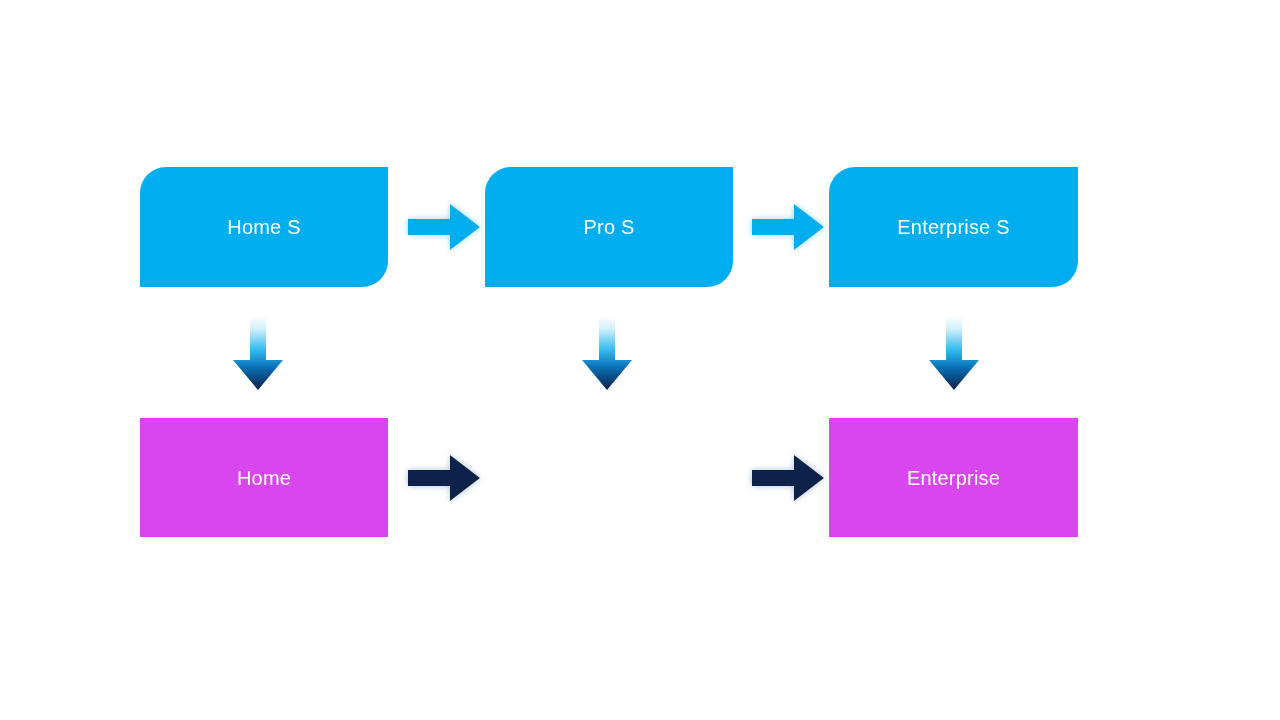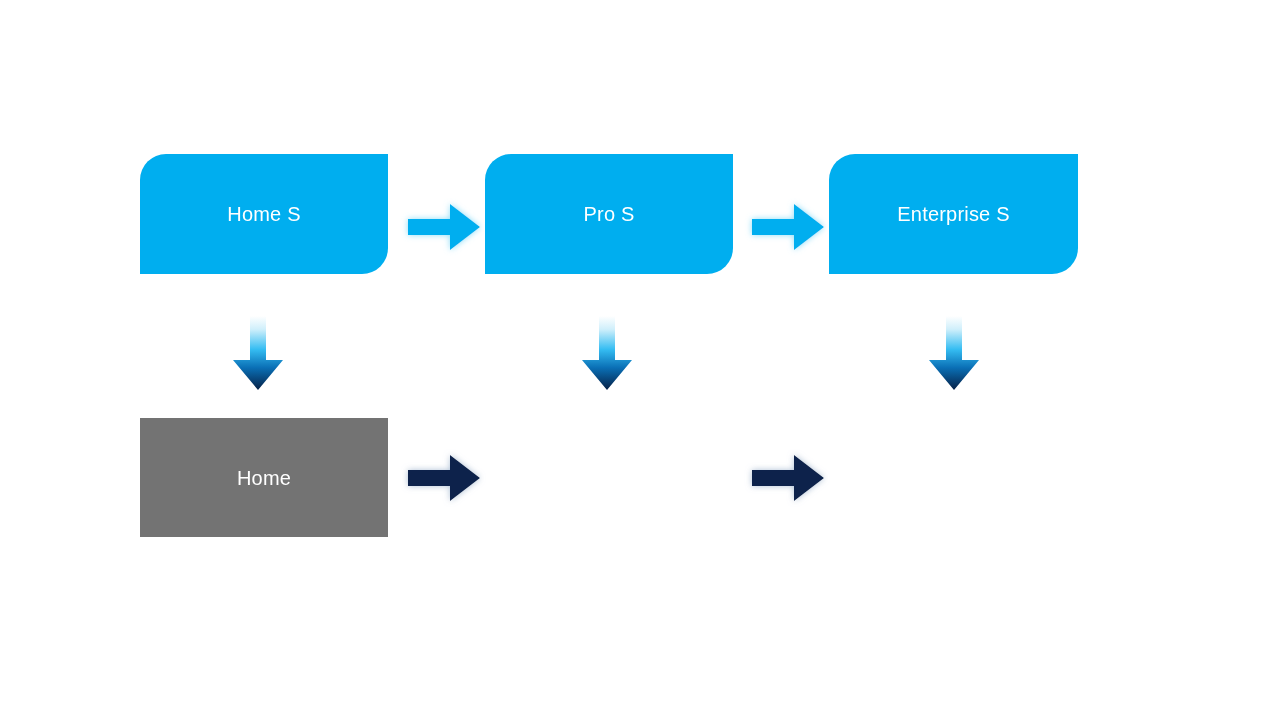--- a/index.html
+++ b/index.html
@@ -39,39 +39,39 @@
   }
 
   
   .node.service {
     background: #00AEEF;
     border-radius: 26px 0 26px 0;
   }
 
   
   .node.product {
-    background: #737373;
+    background: #d946ef;
     border-radius: 0;
   }
 
   .node-label {
     pointer-events: none;
   }
 
   
   .arrow {
     position: absolute;
   }
   .arrow svg {
     display: block;
     overflow: visible;
   }
 
   
-  .row-top    { top: 154px; height: 120px; }
+  .row-top    { top: 167px; height: 120px; }
   .row-bottom { top: 418px; height: 119px; }
 
   .col-1 { left: 140px; width: 248px; }
   .col-2 { left: 485px; width: 248px; }
   .col-3 { left: 829px; width: 249px; }
 </style>
 </head>
 <body>
 
 <div id="canvas">
@@ -165,20 +165,23 @@
       </defs>
       <path d="M22,4 L38,4 L38,48 L55,48 L30,78 L5,48 L22,48 Z" fill="url(#vgrad3)"></path>
     </svg>
   </div>
 
   <div class="node product row-bottom col-1">
     <span class="node-label">Home</span>
   </div>
 
 
+  <div class="node product row-bottom col-3">
+    <span class="node-label">Enterprise</span>
+  </div>
 
   <div class="arrow" style="left:404px; top:450px; width:80px; height:56px;">
     <svg width="80" height="56" viewBox="0 0 80 56" aria-hidden="true">
       <defs>
         <filter id="glowNavy1" x="-45%" y="-45%" width="190%" height="190%">
           <feGaussianBlur in="SourceAlpha" stdDeviation="3.2" result="b"></feGaussianBlur>
           <feFlood flood-color="#9FB4CE" flood-opacity="0.85" result="c"></feFlood>
           <feComposite in="c" in2="b" operator="in" result="g"></feComposite>
           <feMerge>
             <feMergeNode in="g"></feMergeNode>

